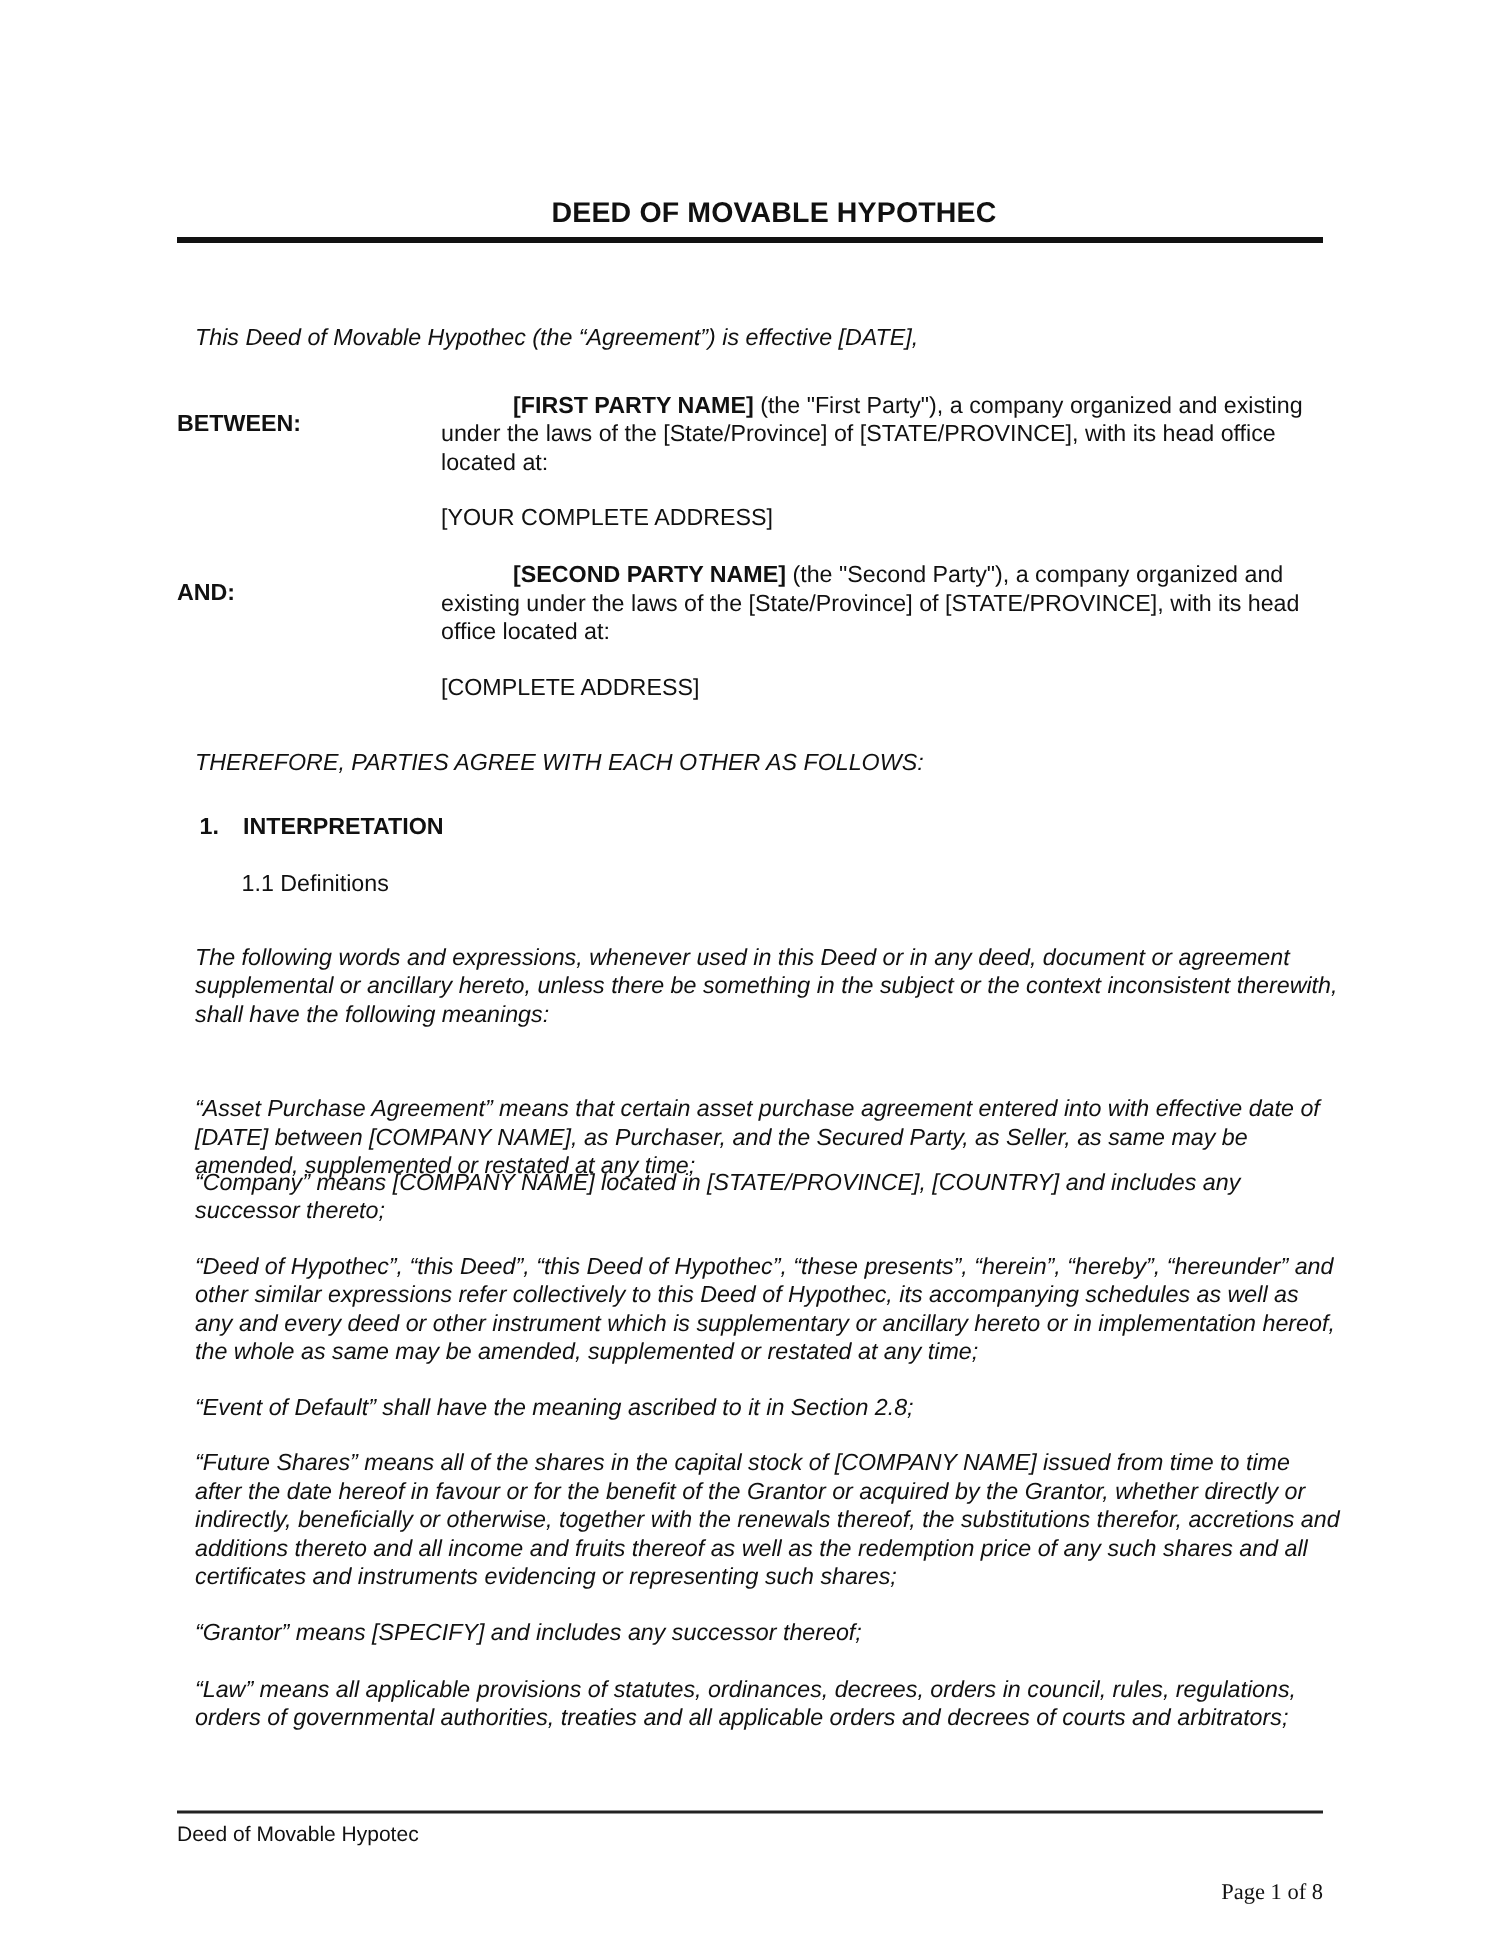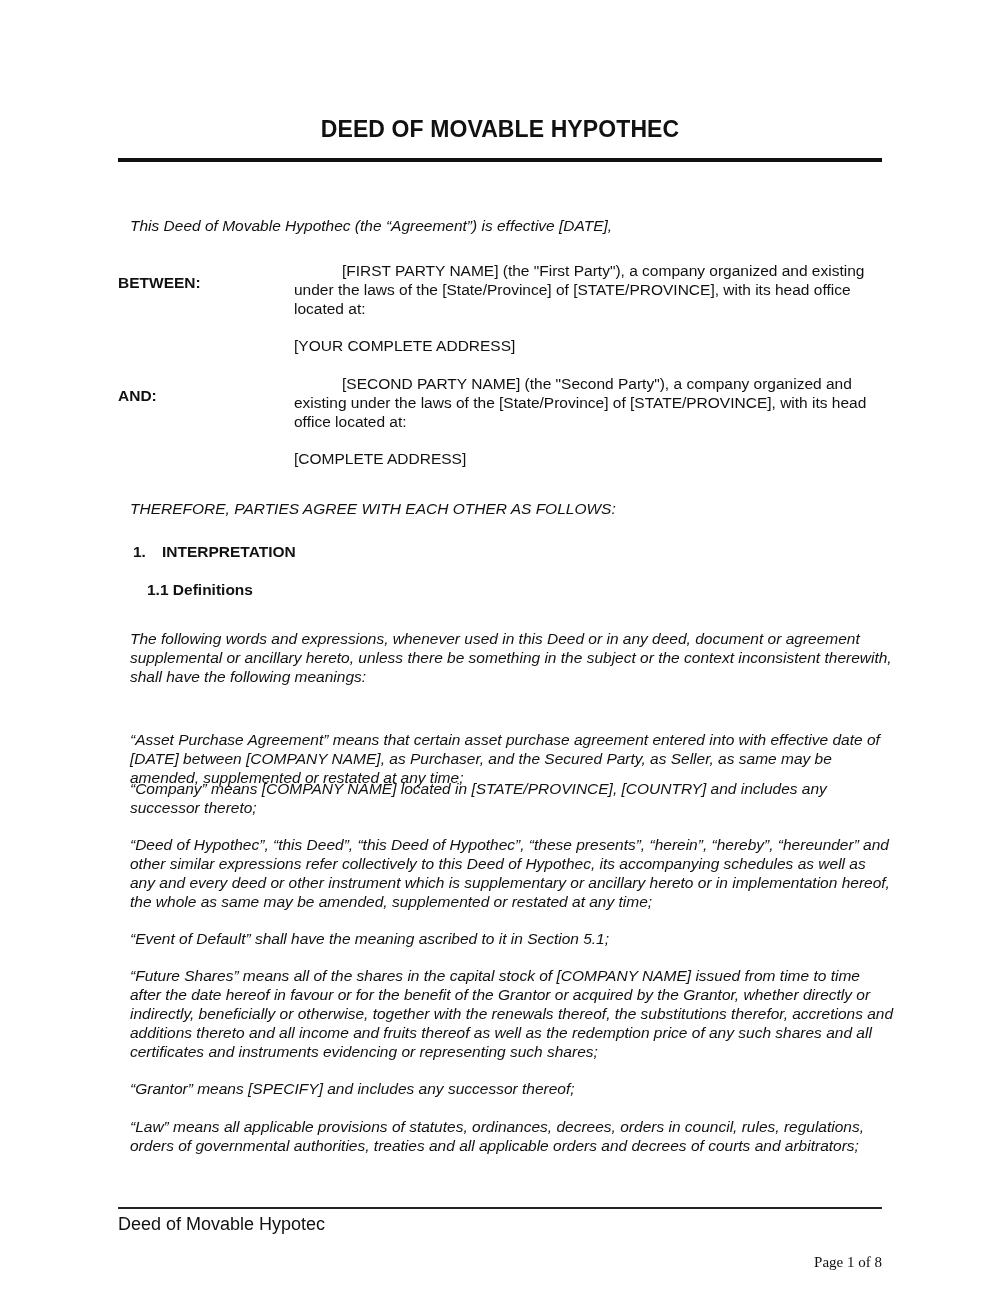--- a/index.html
+++ b/index.html
@@ -3,32 +3,32 @@
   <meta charset="utf-8">
   <style>
     html, body { margin: 0; padding: 0; background: #ffffff; }
     body {
       width: 1000px; height: 1290px; position: relative; overflow: hidden;
       font-family: "Liberation Sans", sans-serif; color: #111; font-size: 15.5px;
     }
     .page { position: absolute; left: 118px; width: 764px; top: 0; }
     .title {
       position: absolute; top: 116px; left: 0; width: 764px; text-align: center;
-      font-weight: bold; font-size: 23px; letter-spacing: 0.1px; margin: 0;
+      font-weight: bold; font-size: 19px; letter-spacing: 0.1px; margin: 16px;
     }
     .title-rule { position: absolute; top: 158px; left: 0; width: 764px; height: 4px; background: #111; }
     .p { position: absolute; left: 0; width: 764px; line-height: 19px; margin: 12px; font-style: italic; }
     .party-label { position: absolute; left: 0; font-weight: bold; line-height: 19px; margin-top: 12px; }
     .party-body { position: absolute; left: 176px; width: 588px; line-height: 19px; margin: 0; }
-    .b { font-weight: normal; padding-left: 48px; }
+    .b { font-weight: bold; padding-left: 48px; }
     .h1 { position: absolute; left: 0; font-weight: bold; line-height: 19px; margin-left: 15px; }
     .h1 .num { display: inline-block; width: 29px; }
-    .h2 { position: absolute; left: 29px; font-weight: bold; line-height: 19px; }
+    .h2 { position: absolute; left: 43px; font-weight: normal; line-height: 19px; }
     .footer-rule { position: absolute; top: 1207px; left: 0; width: 764px; height: 2px; background: #222; }
-    .footer-left { position: absolute; top: 1214px; left: 0; font-size: 18px; }
+    .footer-left { position: absolute; top: 1214px; left: 0; font-size: 14px; }
     .footer-right { position: absolute; top: 1254px; right: 0; font-size: 15px; font-family: Liberation Serif, serif; }
   </style>
 </head>
 <body>
 
 <div class="page">
   <h1 class="title">DEED OF MOVABLE HYPOTHEC</h1>
   <div class="title-rule"></div>
 
   <p class="p" style="top:204px">This Deed of Movable Hypothec (the “Agreement”) is effective [DATE],</p>
@@ -43,21 +43,21 @@
 
   <p class="p" style="top:487px">THEREFORE, PARTIES AGREE WITH EACH OTHER AS FOLLOWS:</p>
 
   <div class="h1" style="top:542px"><span class="num">1.</span><span>INTERPRETATION</span></div>
   <div class="h2" style="top:580px">1.1 Definitions</div>
 
   <p class="p" style="top:617px">The following words and expressions, whenever used in this Deed or in any deed, document or agreement supplemental or ancillary hereto, unless there be something in the subject or the context inconsistent therewith, shall have the following meanings:</p>
   <p class="p" style="top:718px">“Asset Purchase Agreement” means that certain asset purchase agreement entered into with effective date of [DATE] between [COMPANY NAME], as Purchaser, and the Secured Party, as Seller, as same may be amended, supplemented or restated at any time;</p>
   <p class="p" style="top:767px">“Company” means [COMPANY NAME] located in [STATE/PROVINCE], [COUNTRY] and includes any successor thereto;</p>
   <p class="p" style="top:823px">“Deed of Hypothec”, “this Deed”, “this Deed of Hypothec”, “these presents”, “herein”, “hereby”, “hereunder” and other similar expressions refer collectively to this Deed of Hypothec, its accompanying schedules as well as any and every deed or other instrument which is supplementary or ancillary hereto or in implementation hereof, the whole as same may be amended, supplemented or restated at any time;</p>
-  <p class="p" style="top:917px">“Event of Default” shall have the meaning ascribed to it in Section 5.1;</p>
+  <p class="p" style="top:917px">“Event of Default” shall have the meaning ascribed to it in Section 2.8;</p>
   <p class="p" style="top:954px">“Future Shares” means all of the shares in the capital stock of [COMPANY NAME] issued from time to time after the date hereof in favour or for the benefit of the Grantor or acquired by the Grantor, whether directly or indirectly, beneficially or otherwise, together with the renewals thereof, the substitutions therefor, accretions and additions thereto and all income and fruits thereof as well as the redemption price of any such shares and all certificates and instruments evidencing or representing such shares;</p>
   <p class="p" style="top:1067px">“Grantor” means [SPECIFY] and includes any successor thereof;</p>
   <p class="p" style="top:1105px">“Law” means all applicable provisions of statutes, ordinances, decrees, orders in council, rules, regulations, orders of governmental authorities, treaties and all applicable orders and decrees of courts and arbitrators;</p>
 
   <div class="footer-rule"></div>
   <div class="footer-left">Deed of Movable Hypotec</div>
   <div class="footer-right">Page 1 of 8</div>
 </div>
 
 </body></html>

